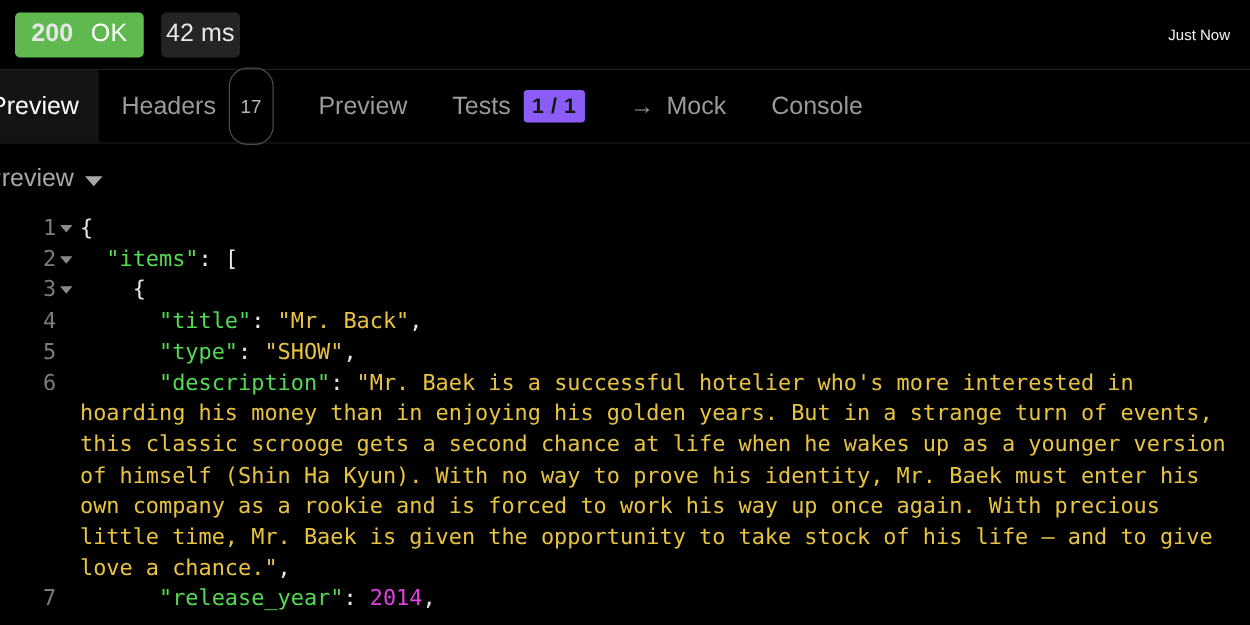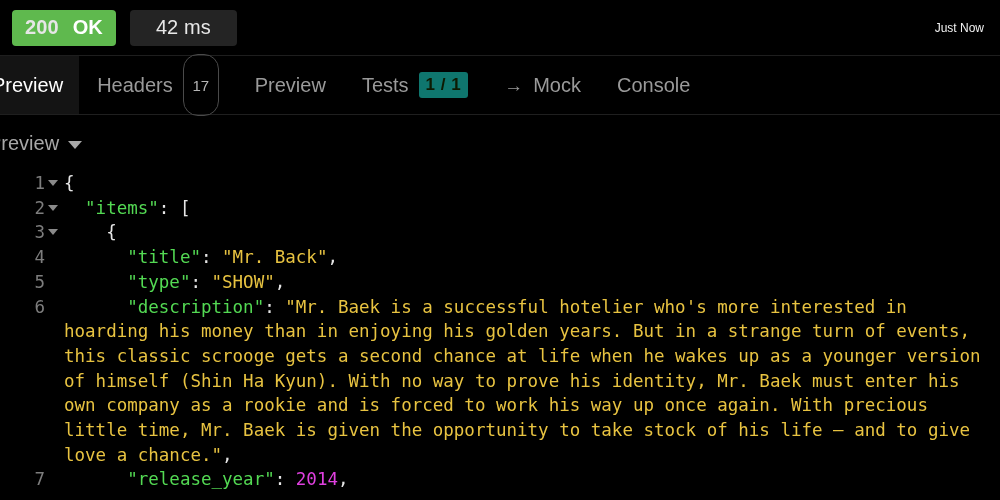--- a/index.html
+++ b/index.html
@@ -22,40 +22,40 @@
     align-items: center;
     padding: 0 14px 0 12px;
     box-sizing: border-box;
     background: #000000;
     border-bottom: 1px solid #1e1e1e;
   }
   .chip {
     height: 36px;
     display: flex;
     align-items: center;
-    padding: 0 26px;
+    padding: 0 4px;
     border-radius: 4px;
     font-size: 20px;
     letter-spacing: .1px;
     color: #e8e8e8;
     background: #242424;
     margin-right: 14px;
     white-space: nowrap;
   }
   .chip.ok {
     background: #5fb94e;
     color: #ffffff;
     padding: 0 13px;
   }
   .chip.ok .code {
     font-weight: bold;
     margin-right: 6px;
   }
   .chip.ok .word {
-    font-weight: bold;
+    font-weight: normal;
   }
   .status-spacer { flex: 1 1 auto; }
   .timestamp {
     font-size: 12px;
     color: #f2f2f2;
     white-space: nowrap;
     padding-right: 2px;
   }
 
   
@@ -100,21 +100,21 @@
     color: #b5b5b5;
     text-align: center;
   }
   .badge-green {
     height: 26px;
     padding: 0 7px;
     border-radius: 3px;
     display: flex;
     align-items: center;
     justify-content: center;
-    background: #0f766e;
+    background: #8b5cf6;
     color: #0d1a02;
     font-size: 17px;
     font-weight: bold;
     letter-spacing: .5px;
   }
 
   
   .preview-row {
     height: 56px;
     display: flex;

